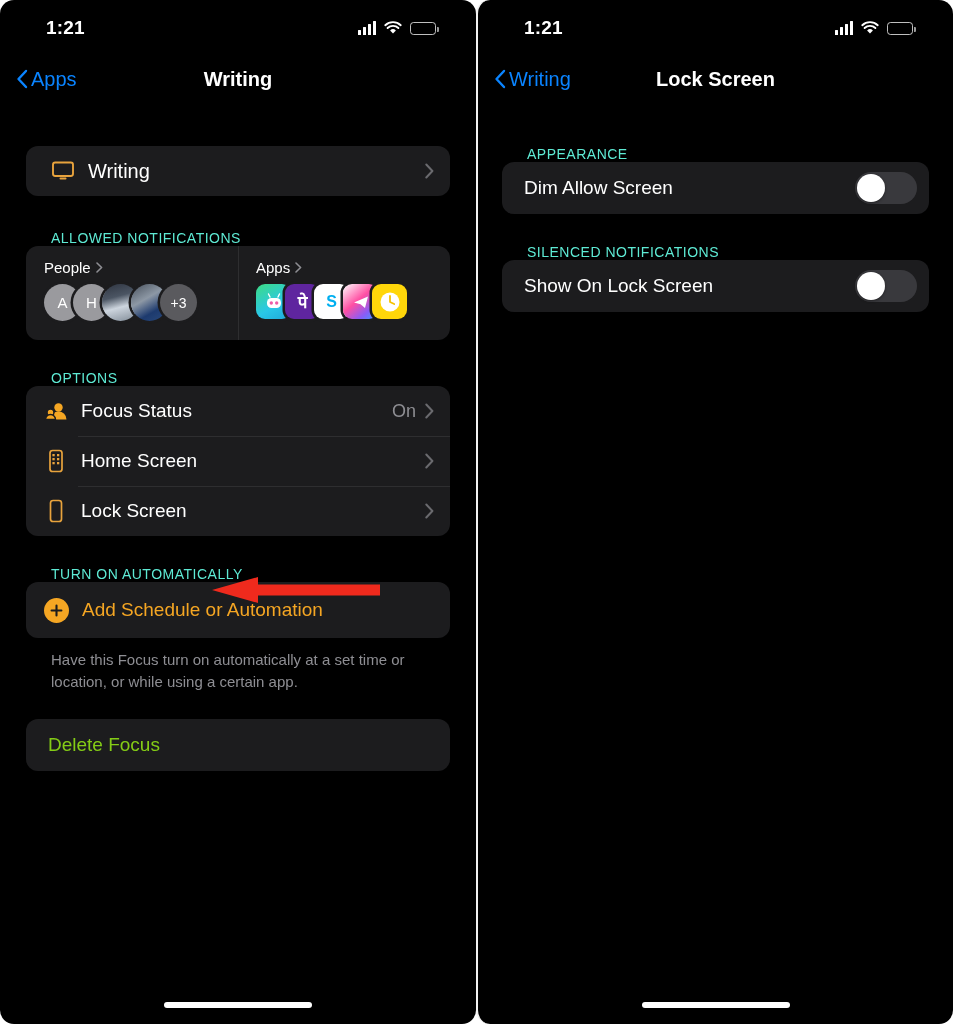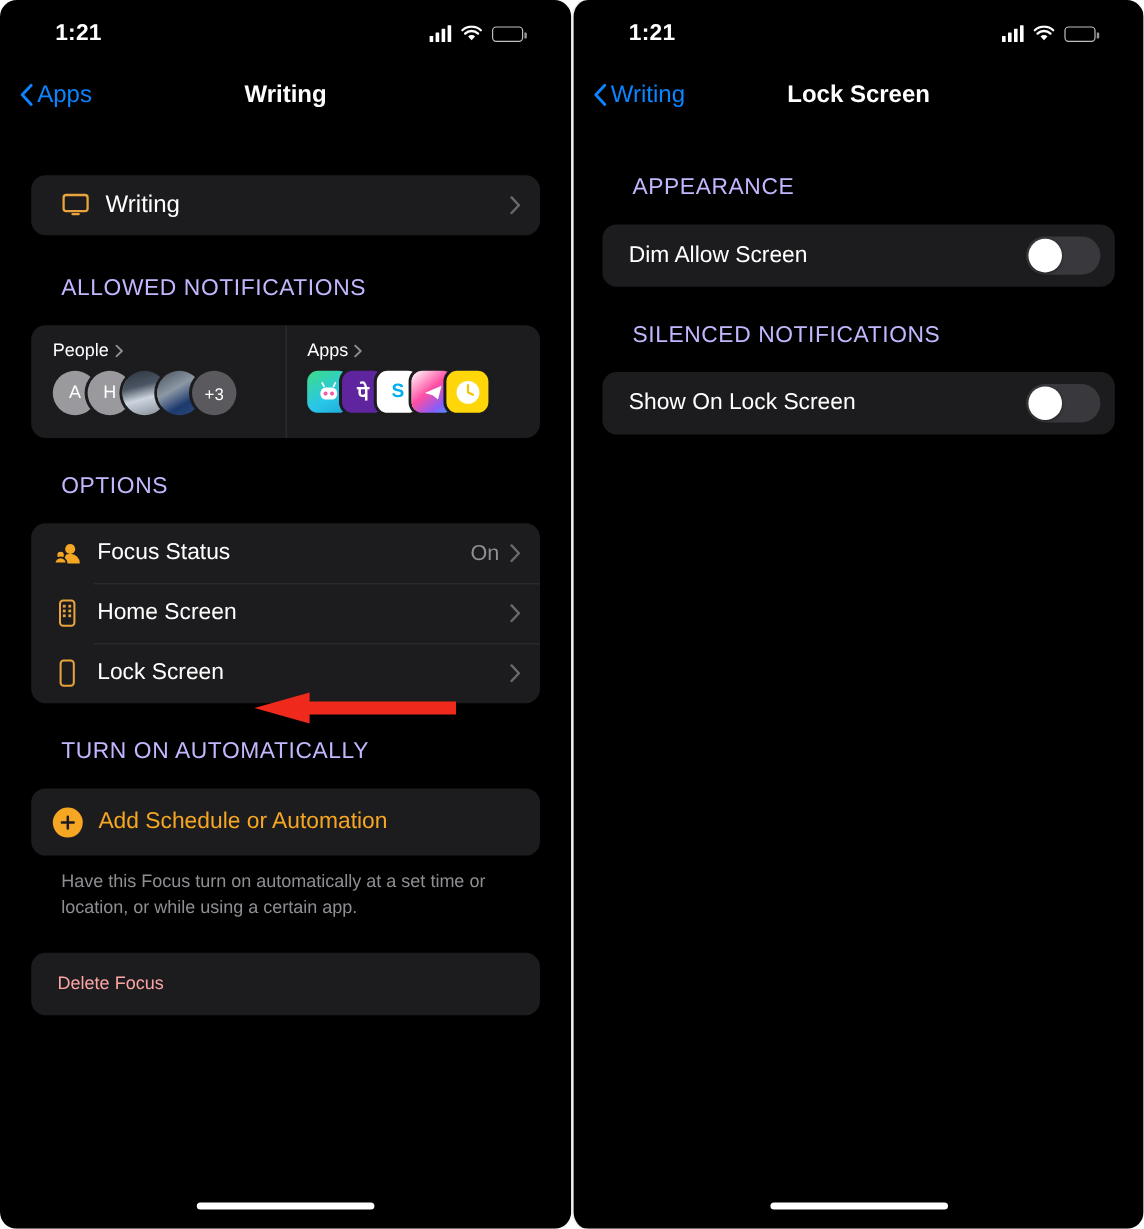--- a/index.html
+++ b/index.html
@@ -127,24 +127,24 @@
     color: #ffffff;
     font-size: 20px;
     font-weight: bold;
   }
 
   
   .content { padding: 0 26px; box-sizing: border-box; }
   .content-right { padding: 0 24px; box-sizing: border-box; }
 
   .section-header {
-    color: #c4b5fd;
-    font-size: 19px;
+    color: #5eead4;
+    font-size: 14px;
     letter-spacing: 0.5px;
-    padding: 0 12px 19px 25px;
+    padding: 0 12px 0 25px;
     text-transform: uppercase;
   }
   .card {
     background: #1c1c1e;
     border-radius: 12px;
     overflow: hidden;
   }
   .row {
     display: flex;
     align-items: center;
@@ -280,21 +280,21 @@
     border-radius: 50%;
     background: #f5a623;
     display: flex; align-items: center; justify-content: center;
     flex: 0 0 auto;
     margin-right: 13px;
   }
   .plus-circle svg { width: 13px; height: 13px; display: block; }
   .label-orange { color: #f5a623; font-size: 19px; }
 
   .row-delete { height: 52px; padding-left: 22px; }
-  .label-red { color: #fca5a5; font-size: 15px; }
+  .label-red { color: #84cc16; font-size: 19px; }
 
   
   .row-toggle {
     height: 52px;
     padding: 0 12px 0 22px;
   }
   .toggle {
     width: 62px;
     height: 32px;
     border-radius: 16px;

